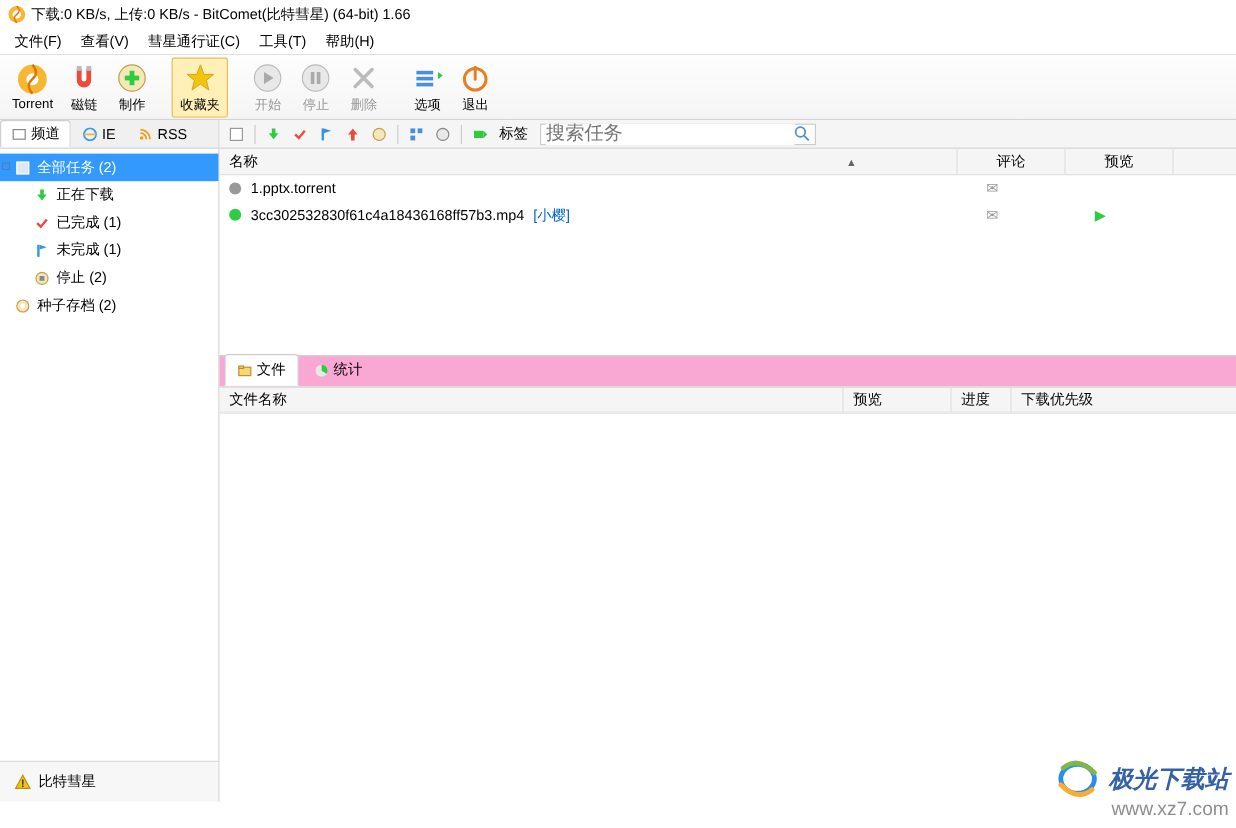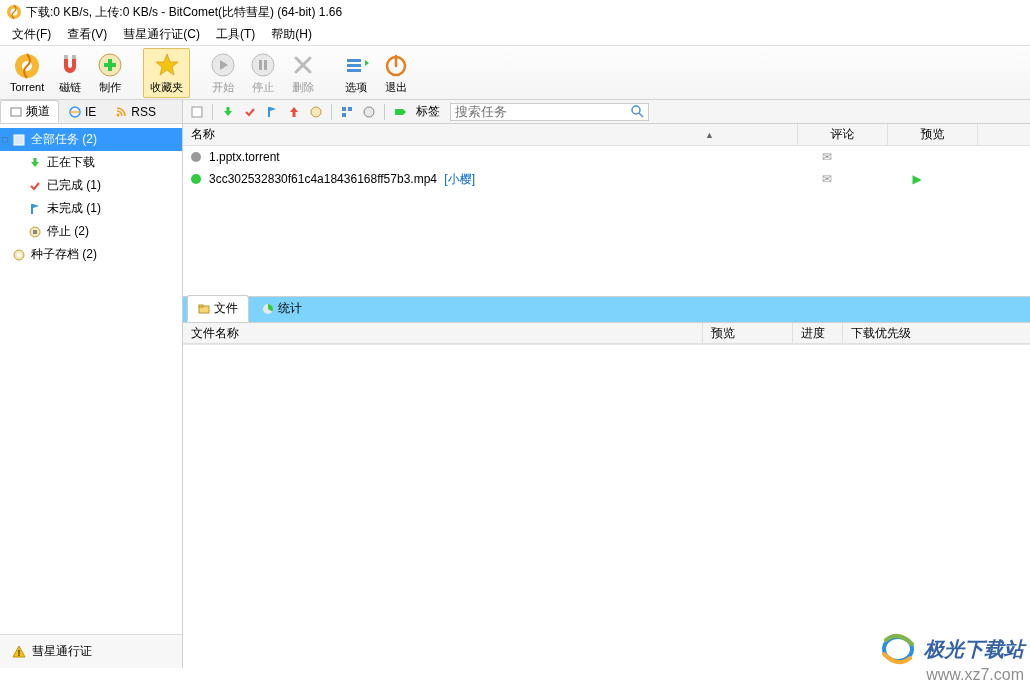--- a/index.html
+++ b/index.html
@@ -35,39 +35,39 @@
     .side-status { padding: 4px 8px; border-top: 1px solid #ddd; background: #f7f7f7; }
     .side-status-row { display: flex; align-items: center; gap: 6px; padding: 4px; }
     
     .right-pane { flex: 1; display: flex; flex-direction: column; border-left: 1px solid #d0d0d0; }
     
     .filter-bar { height: 24px; display: flex; align-items: center; padding: 0 4px; gap: 2px; background: #f5f5f5; border-bottom: 1px solid #d0d0d0; }
     .fbtn { width: 20px; height: 20px; display: flex; align-items: center; justify-content: center; cursor: pointer; }
     .fsep { width: 1px; height: 16px; background: #ccc; margin: 0 3px; }
     .flabel { padding: 0 4px; }
     .search-box { flex: 0 0 150px; height: 18px; border: 1px solid #ccc; background: #fff; display: flex; align-items: center; padding: 0 4px; margin-left: 4px; }
-    .search-box input { border: none; outline: none; flex: 1; font-size: 13px; color: #888; }
+    .search-box input { border: none; outline: none; flex: 1; font-size: 16px; color: #888; }
     .search-icon { color: #4a90d9; }
     
     .task-header { height: 22px; display: flex; align-items: center; background: #f5f5f5; border-bottom: 1px solid #e0e0e0; position: relative; }
     .th-col { padding: 3px 8px; border-right: 1px solid #e0e0e0; height: 100%; display: flex; align-items: center; }
     .th-sort { position: absolute; left: 522px; font-size: 9px; color: #666; }
     
     .task-list { flex: 0 0 150px; background: #fff; overflow: auto; }
     .task-row { height: 22px; display: flex; align-items: center; padding: 0 8px; }
     .task-status-dot { width: 10px; height: 10px; border-radius: 50%; margin-right: 8px; }
     .dot-gray { background: #999; }
     .dot-green { background: #2ecc40; }
     .task-name { flex: 1; }
     .task-link { color: #0066cc; margin-left: 4px; }
     .task-comment { width: 90px; text-align: center; color: #999; }
     .task-preview { width: 90px; text-align: center; color: #2ecc40; }
     .task-tail { width: 60px; }
     
-    .detail-tabs { height: 26px; display: flex; align-items: flex-end; background: #7dd3fc; border-top: 1px solid #d0d0d0; padding: 0 4px; gap: 2px; }
+    .detail-tabs { height: 26px; display: flex; align-items: flex-end; background: #f9a8d4; border-top: 1px solid #d0d0d0; padding: 0 4px; gap: 2px; }
     .dtab { padding: 4px 10px; display: flex; align-items: center; gap: 4px; cursor: pointer; border: 1px solid transparent; }
     .dtab.active { background: #fff; border: 1px solid #ccc; border-bottom: 1px solid #fff; border-radius: 3px 3px 0 0; }
     
     .detail-header { height: 22px; display: flex; align-items: center; background: #f5f5f5; border-bottom: 1px solid #e0e0e0; border-top: 1px solid #d0d0d0; }
     .detail-body { flex: 1; background: #fff; border-top: 1px solid #e8e8e8; }
     
     .watermark { position: absolute; right: 6px; bottom: 6px; opacity: 0.95; pointer-events: none; }
     .watermark .wm-top { display: flex; align-items: center; gap: 6px; }
     .watermark .wm-text { font-weight: bold; font-size: 20px; color: #2b5aa0; font-style: italic; }
     .watermark .wm-url { color: #888; font-size: 16px; text-align: right; }
@@ -275,21 +275,21 @@
       </div>
     </div>
     <div class="side-status">
       <div class="side-status-row">
         <span>
             <svg width="14" height="14" viewBox="0 0 14 14">
               <polygon points="7,1 13,12 1,12" fill="#f1c40f" stroke="#c09010"></polygon>
               <text x="7" y="11" text-anchor="middle" font-size="9" fill="#333" font-weight="bold">!</text>
             </svg>
           </span>
-        <span>彗星通行证</span>
+        <span>比特彗星</span>
       </div>
     </div>
   </div>
 
   <div class="right-pane">
 
     <div class="filter-bar">
       <div class="fbtn">
           <svg width="14" height="14" viewBox="0 0 14 14">
             <rect x="2" y="2" width="10" height="10" fill="#fff" stroke="#999"></rect>

